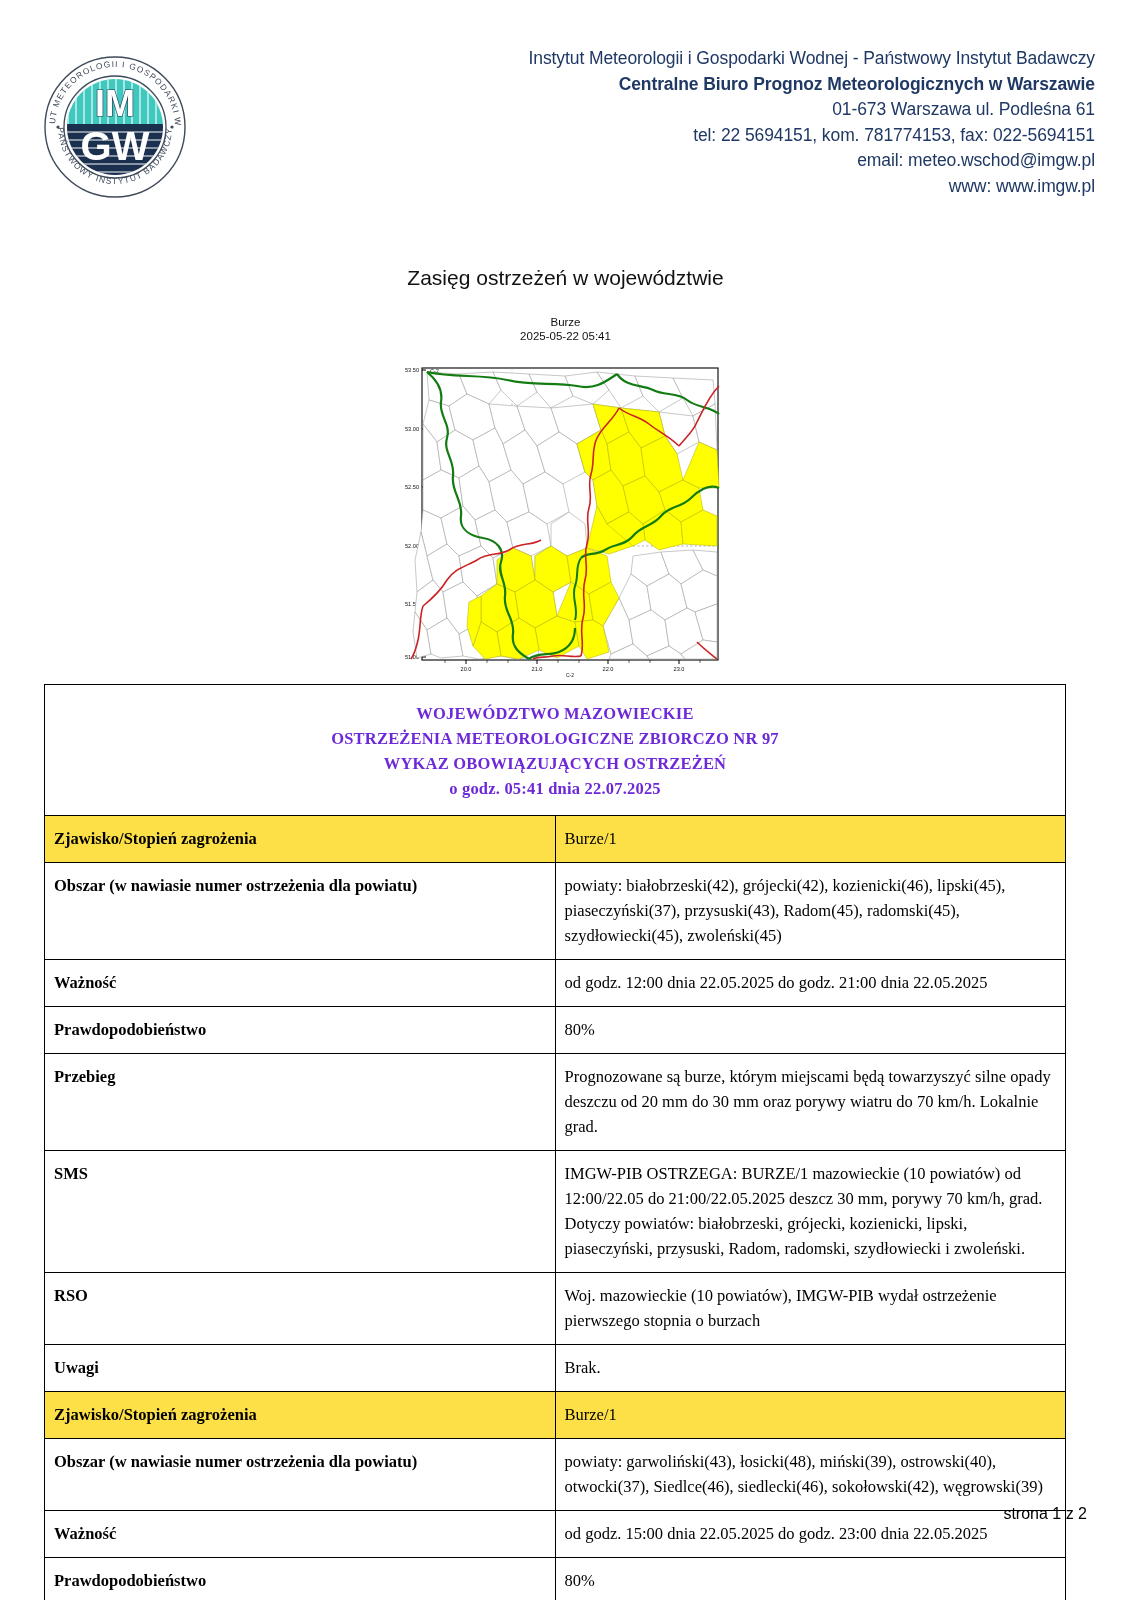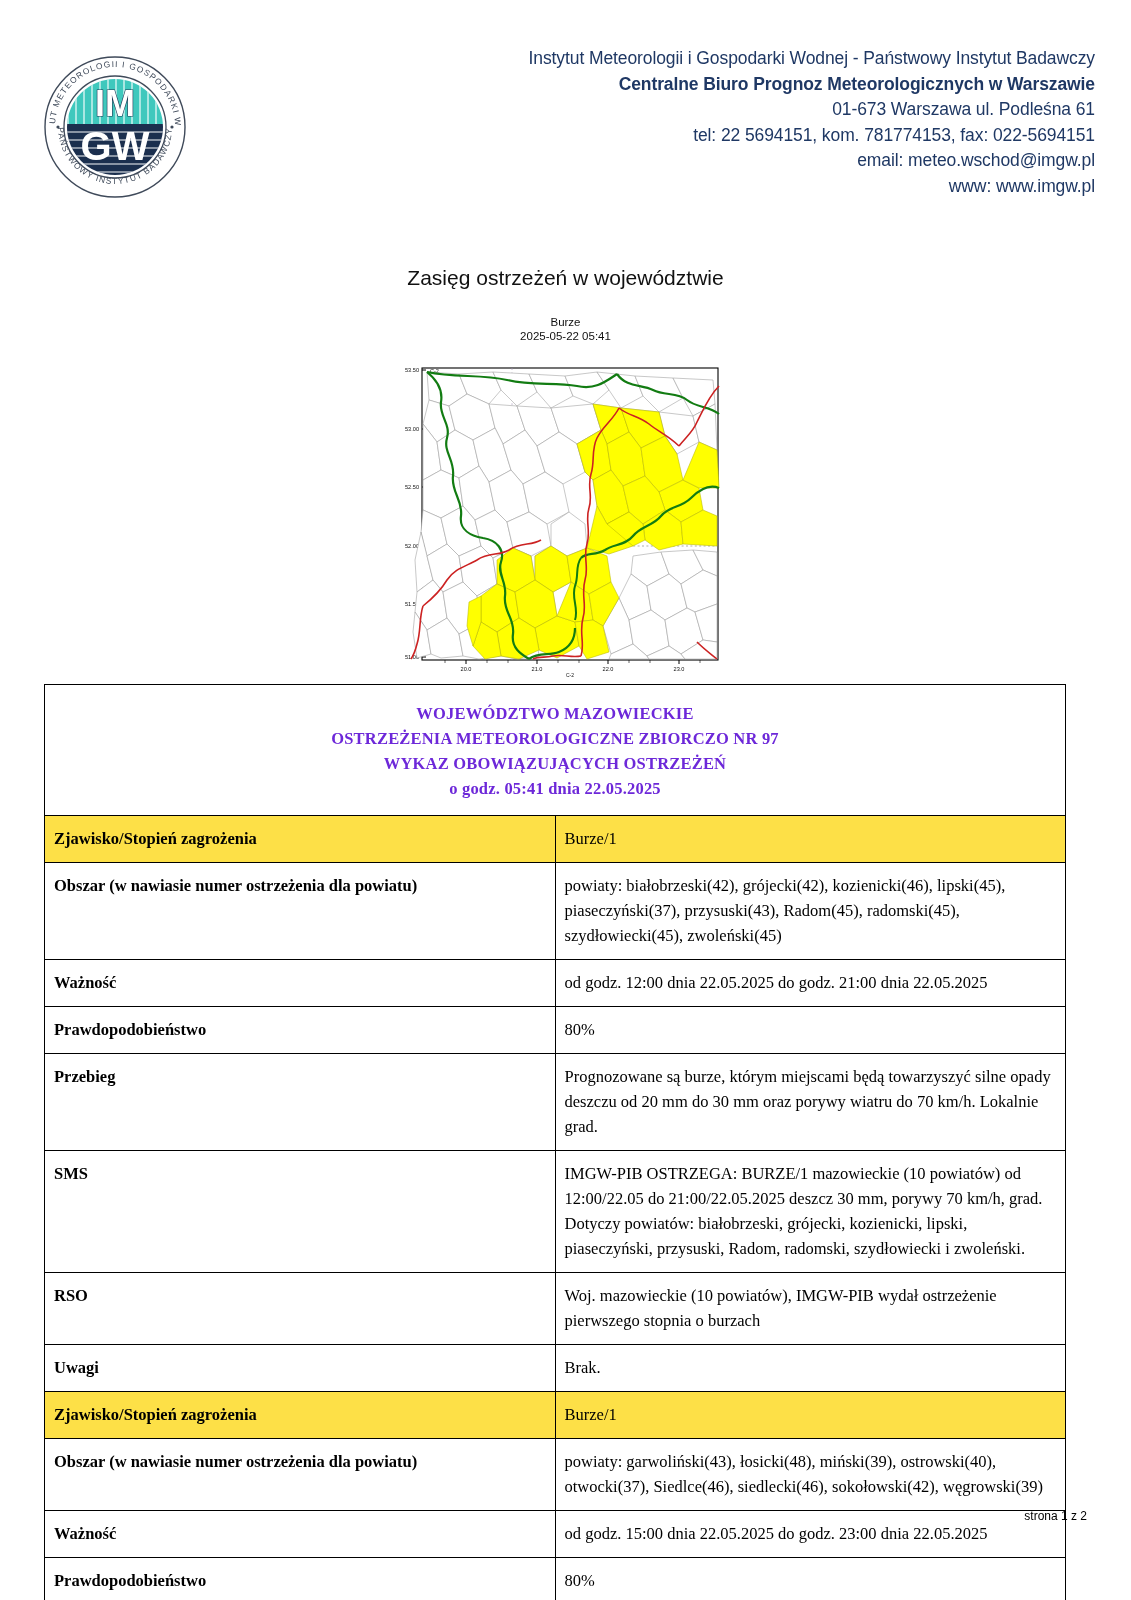--- a/index.html
+++ b/index.html
@@ -105,21 +105,21 @@
     background: #fde047;
   }
   tr.hl td.label { font-weight: bold; }
 
   
   .footer {
     position: absolute;
     bottom: 77px;
     right: 44px;
     font-family: "Liberation Sans", sans-serif;
-    font-size: 12px;
+    font-size: 16px;
     color: #000;
   }
 </style>
 </head>
 <body>
 
 <div class="header">
   <div class="logo-wrap">
     <div class="logo">
       <svg viewBox="0 0 150 150" width="150" height="150" aria-hidden="true">
@@ -356,21 +356,21 @@
   </svg>
 </div>
 
 <table class="doc-table">
   <tbody>
     <tr>
       <td class="title-cell" colspan="2">
         <div>WOJEWÓDZTWO MAZOWIECKIE</div>
         <div>OSTRZEŻENIA METEOROLOGICZNE  ZBIORCZO  NR 97</div>
         <div>WYKAZ  OBOWIĄZUJĄCYCH OSTRZEŻEŃ</div>
-        <div>o godz. 05:41 dnia 22.05.2025</div>
+        <div>o godz. 05:41 dnia 22.07.2025</div>
       </td>
     </tr>
 
     <tr class="hl">
       <td class="label">Zjawisko/Stopień zagrożenia</td>
       <td>Burze/1</td>
     </tr>
     <tr>
       <td class="label">Obszar (w nawiasie numer ostrzeżenia dla powiatu)</td>
       <td>powiaty: białobrzeski(42), grójecki(42), kozienicki(46), lipski(45), piaseczyński(37), przysuski(43), Radom(45), radomski(45), szydłowiecki(45), zwoleński(45)</td>

